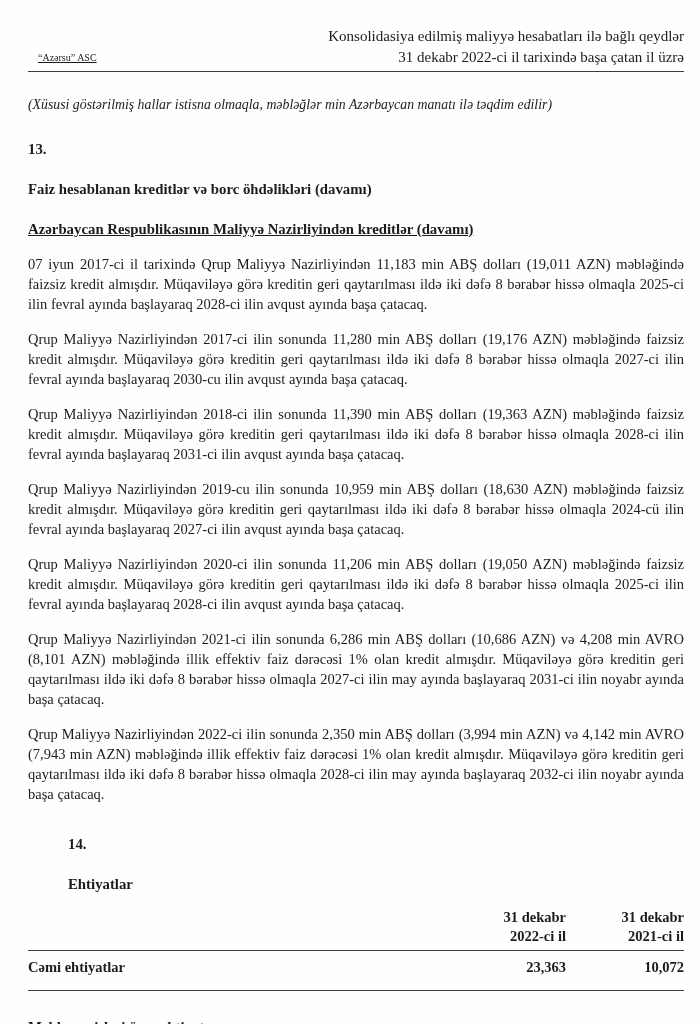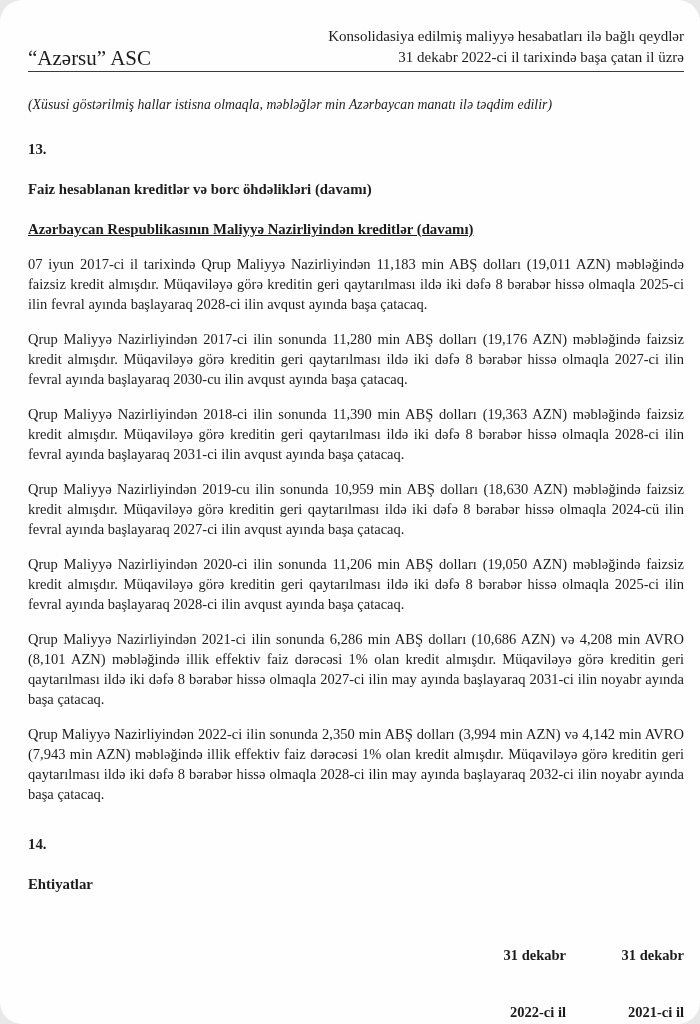--- a/index.html
+++ b/index.html
@@ -9,40 +9,39 @@
     width:700px;height:1024px;
     margin:0 auto;
     background:#fefefe;
     color:#1c1c1c;
     font-family:"Liberation Serif","DejaVu Serif",serif;
     font-size:14.5px;
     line-height:20px;
     box-sizing:border-box;
     padding:26px 16px 20px 28px;
     overflow:hidden;
-    border-radius:22px;
   }
   
   .doc-header{position:relative;border-bottom:1.6px solid #3a3a3a;padding-bottom:3px;}
   .hdr-right{text-align:right;font-size:15px;line-height:21px;}
-  .hdr-company{position:absolute;left:0;bottom:3px;font-size:21px;}
+  .hdr-company{position:absolute;left:10px;bottom:3px;font-size:10px;text-decoration:underline;}
   .hdr-note{font-style:italic;font-size:13.8px;margin-top:23px;}
   
   .sec-heading{font-weight:bold;font-size:14.8px;margin-top:24px;display:flex;flex-direction:column;}
   .sec-num{width:40px;flex:0 0 40px;}
   .sub-heading{font-weight:bold;font-size:14.8px;margin-top:20px;text-decoration:underline;}
   
   p.body-par{margin:15px 0 0 0;text-align:justify;}
   
   .tbl{margin-top:14px;}
   .tbl-headrow{display:flex;align-items:flex-end;border-bottom:1.6px solid #3a3a3a;padding-bottom:4px;}
   .tbl-row{display:flex;align-items:flex-end;}
   .tbl-label{flex:1 1 auto;}
   .tbl-col{flex:0 0 118px;text-align:right;white-space:nowrap;}
-  .tbl-head .l1,.tbl-head .l2{font-weight:bold;line-height:19px;margin-top:38px;}
+  .tbl-head .l1,.tbl-head .l2{font-weight:bold;line-height:19px;}
   .tbl-body{padding:4px 0 3px 0;border-bottom:1.4px solid #3a3a3a;}
   .tbl-body .tbl-row{padding:1px 0;}
   .tbl-total{display:flex;align-items:flex-end;font-weight:bold;
              padding:6px 0 13px 0;border-bottom:1.4px solid #3a3a3a;}
   
   .static{cursor:default;}
 </style>
 </head>
 <body>
 
@@ -65,21 +64,21 @@
   <div class="sub-heading">Azərbaycan Respublikasının Maliyyə Nazirliyindən kreditlər (davamı)</div>
 
   <p class="body-par">07 iyun 2017-ci il tarixində Qrup Maliyyə Nazirliyindən 11,183 min ABŞ dolları (19,011 AZN) məbləğində faizsiz kredit almışdır. Müqaviləyə görə kreditin geri qaytarılması ildə iki dəfə 8 bərabər hissə olmaqla 2025-ci ilin fevral ayında başlayaraq 2028-ci ilin avqust ayında başa çatacaq.</p>
   <p class="body-par">Qrup Maliyyə Nazirliyindən 2017-ci ilin sonunda 11,280 min ABŞ dolları (19,176 AZN) məbləğində faizsiz kredit almışdır. Müqaviləyə görə kreditin geri qaytarılması ildə iki dəfə 8 bərabər hissə olmaqla 2027-ci ilin fevral ayında başlayaraq 2030-cu ilin avqust ayında başa çatacaq.</p>
   <p class="body-par">Qrup Maliyyə Nazirliyindən 2018-ci ilin sonunda 11,390 min ABŞ dolları (19,363 AZN) məbləğində faizsiz kredit almışdır. Müqaviləyə görə kreditin geri qaytarılması ildə iki dəfə 8 bərabər hissə olmaqla 2028-ci ilin fevral ayında başlayaraq 2031-ci ilin avqust ayında başa çatacaq.</p>
   <p class="body-par">Qrup Maliyyə Nazirliyindən 2019-cu ilin sonunda 10,959 min ABŞ dolları (18,630 AZN) məbləğində faizsiz kredit almışdır. Müqaviləyə görə kreditin geri qaytarılması ildə iki dəfə 8 bərabər hissə olmaqla 2024-cü ilin fevral ayında başlayaraq 2027-ci ilin avqust ayında başa çatacaq.</p>
   <p class="body-par">Qrup Maliyyə Nazirliyindən 2020-ci ilin sonunda 11,206 min ABŞ dolları (19,050 AZN) məbləğində faizsiz kredit almışdır. Müqaviləyə görə kreditin geri qaytarılması ildə iki dəfə 8 bərabər hissə olmaqla 2025-ci ilin fevral ayında başlayaraq 2028-ci ilin avqust ayında başa çatacaq.</p>
   <p class="body-par">Qrup Maliyyə Nazirliyindən 2021-ci ilin sonunda 6,286 min ABŞ dolları (10,686 AZN) və 4,208 min AVRO (8,101 AZN) məbləğində illik effektiv faiz dərəcəsi 1% olan kredit almışdır. Müqaviləyə görə kreditin geri qaytarılması ildə iki dəfə 8 bərabər hissə olmaqla 2027-ci ilin may ayında başlayaraq 2031-ci ilin noyabr ayında başa çatacaq.</p>
   <p class="body-par">Qrup Maliyyə Nazirliyindən 2022-ci ilin sonunda 2,350 min ABŞ dolları (3,994 min AZN) və 4,142 min AVRO (7,943 min AZN) məbləğində illik effektiv faiz dərəcəsi 1% olan kredit almışdır. Müqaviləyə görə kreditin geri qaytarılması ildə iki dəfə 8 bərabər hissə olmaqla 2028-ci ilin may ayında başlayaraq 2032-ci ilin noyabr ayında başa çatacaq.</p>
 
-  <div class="sec-heading" style="margin-top:30px;">
+  <div class="sec-heading" style="margin-top:30px;margin-left:40px;">
     <span class="sec-num">14.</span>
     <span>Ehtiyatlar</span>
   </div>
 
 
   <div class="tbl">
     <div class="tbl-headrow">
       <div class="tbl-label"></div>
       <div class="tbl-col tbl-head">
         <div class="l1">31 dekabr</div>

